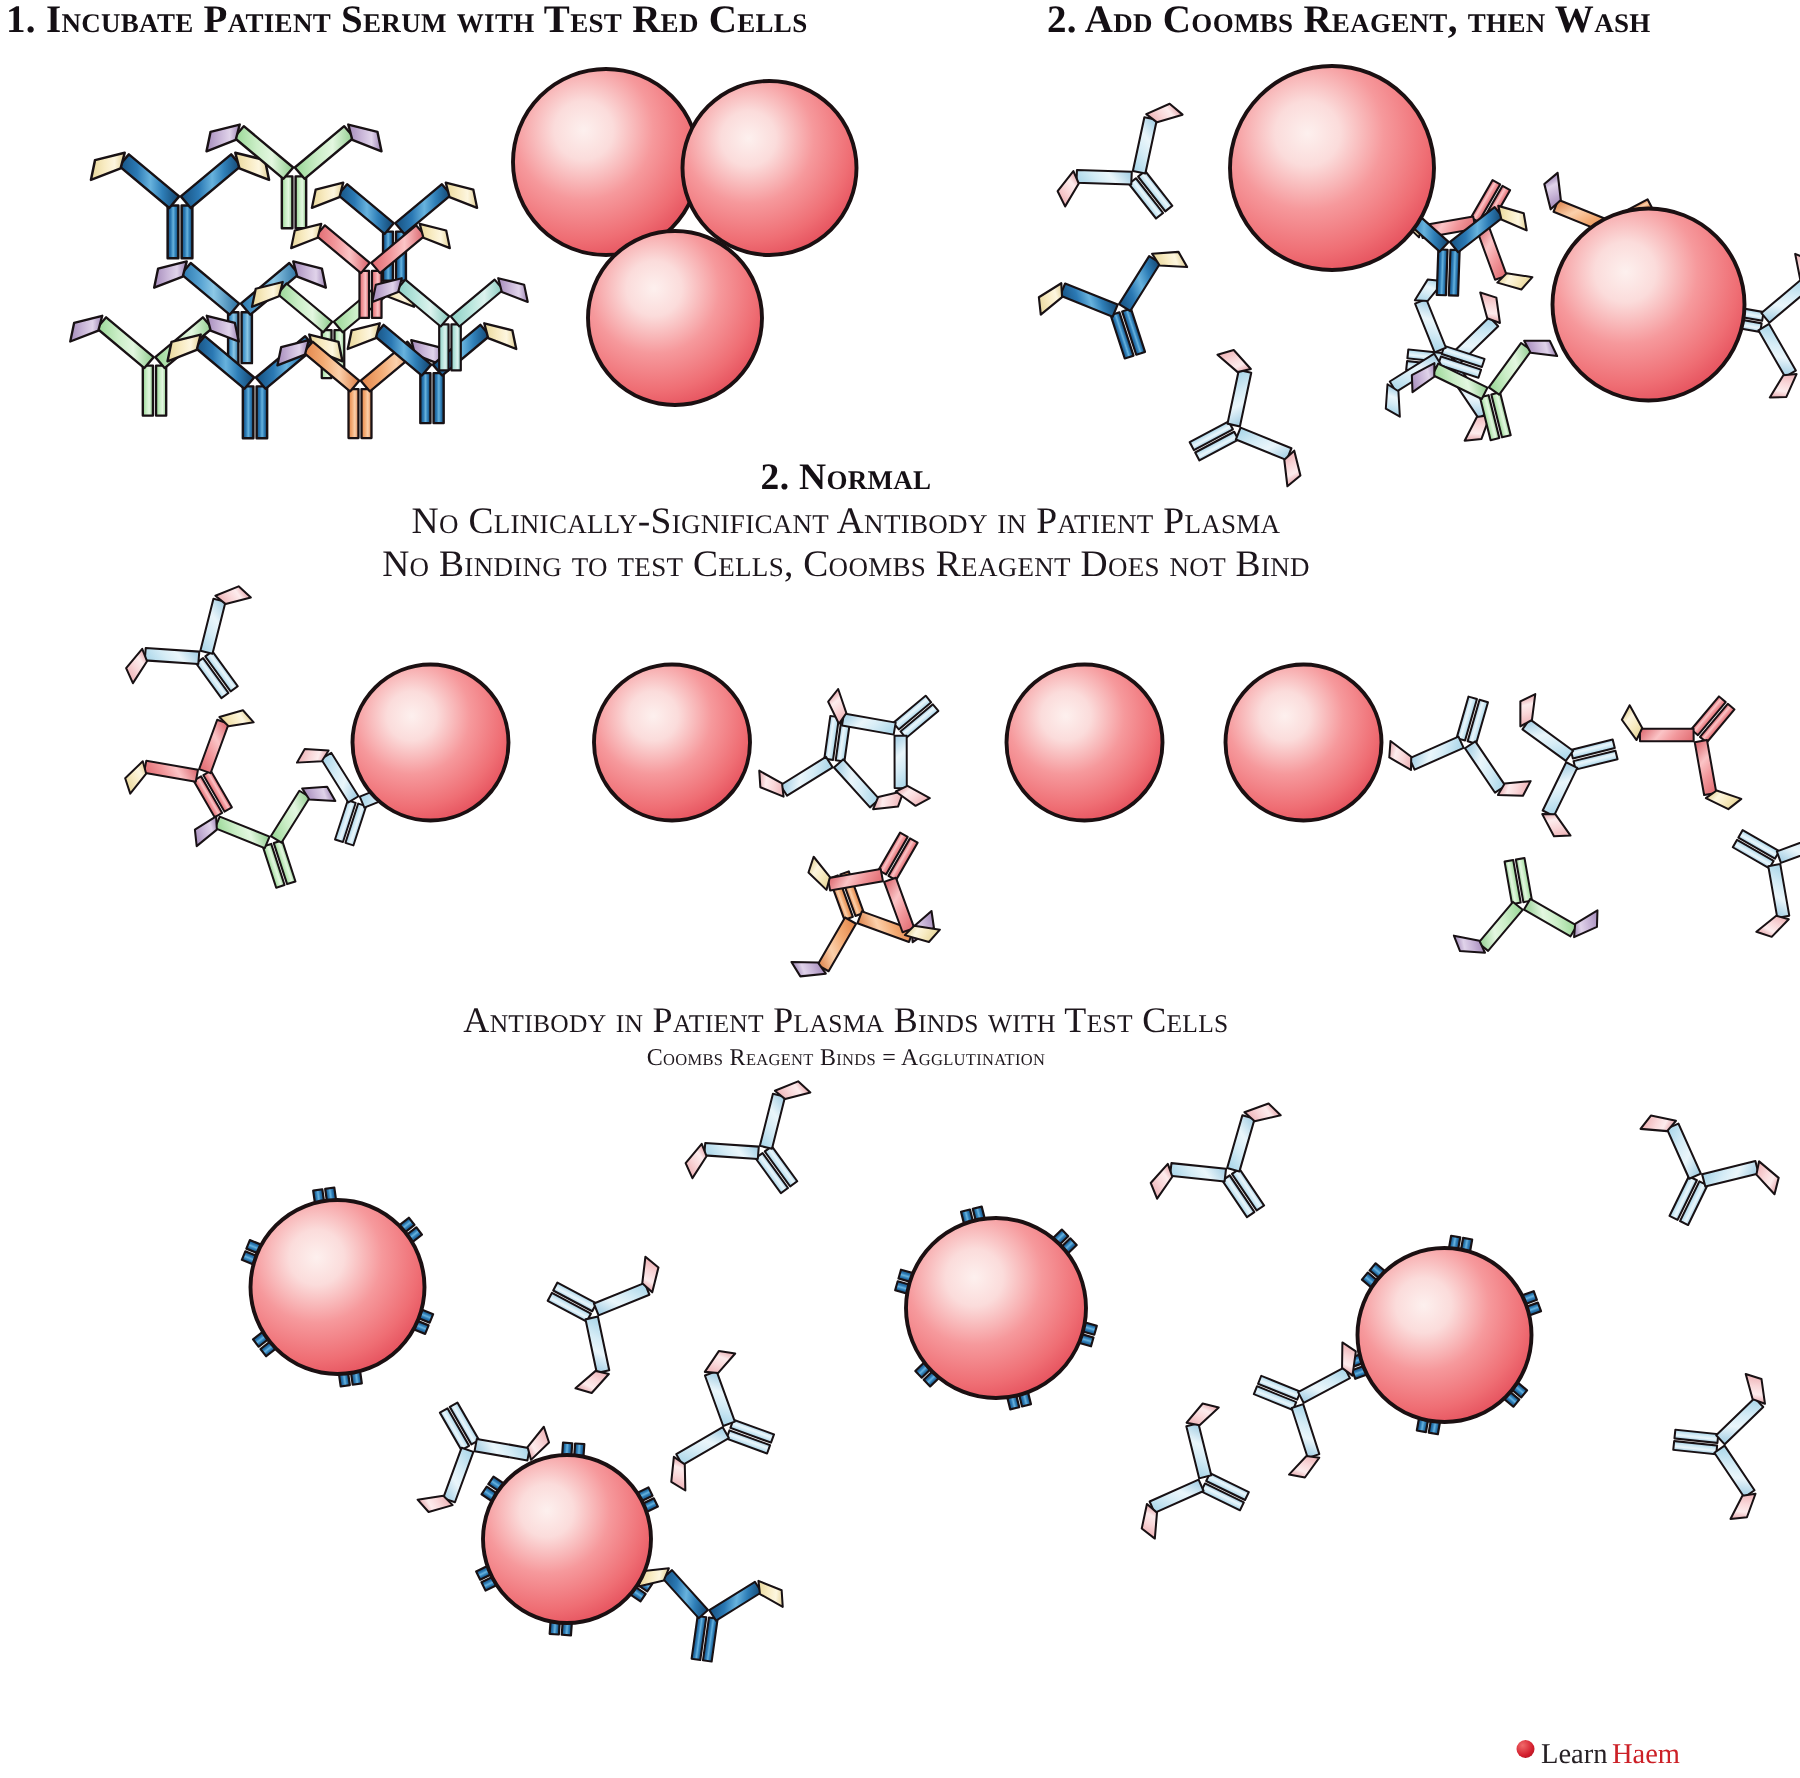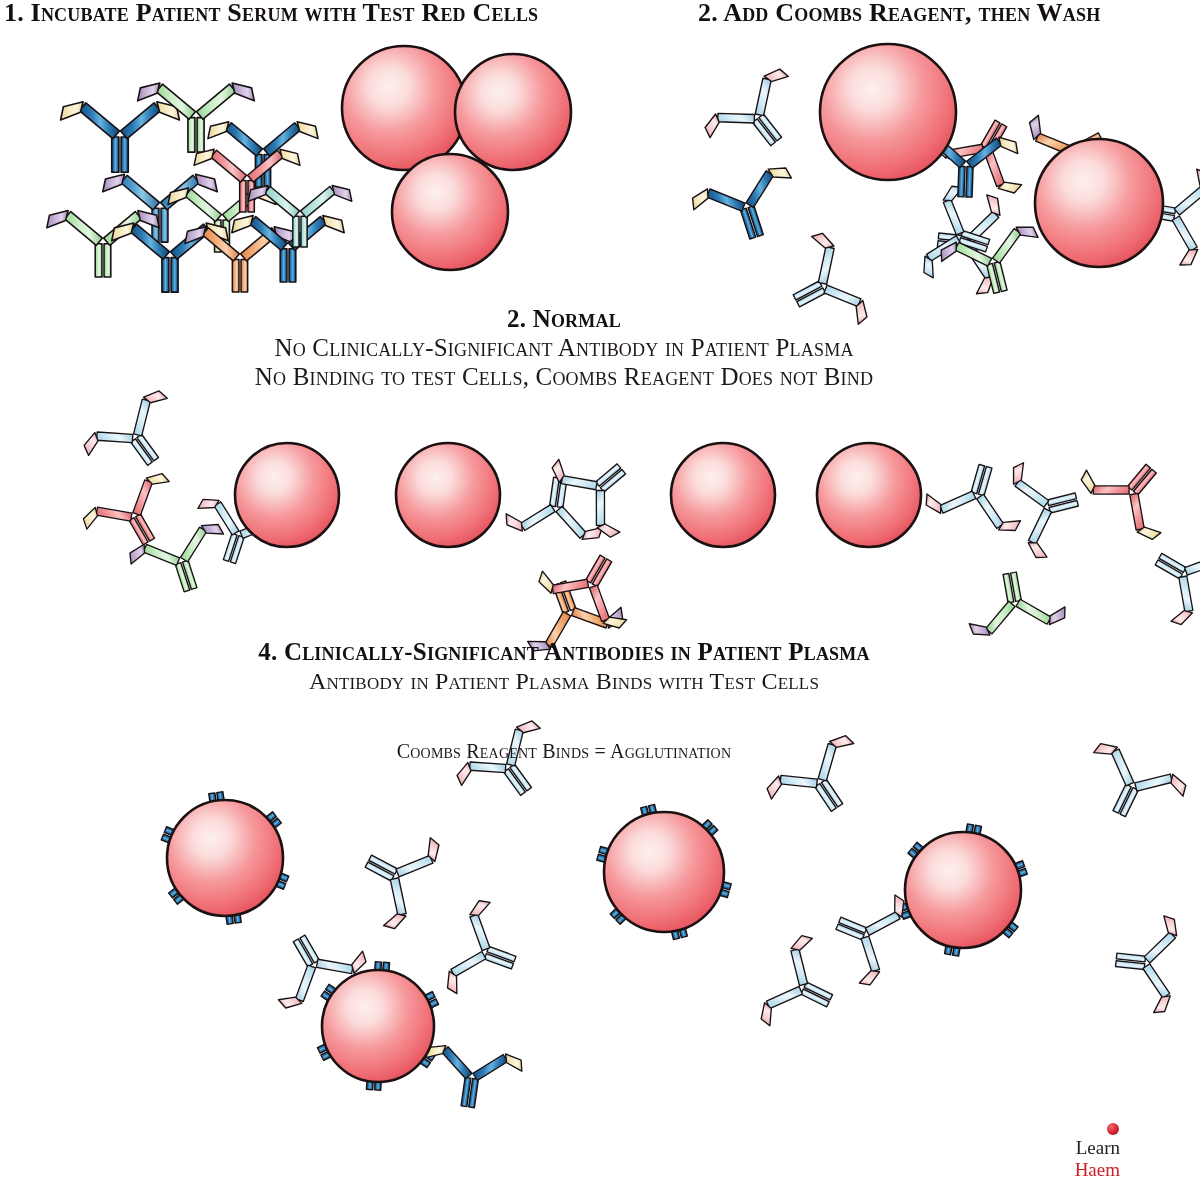--- a/index.html
+++ b/index.html
@@ -26,31 +26,31 @@
 
   #title-1{left:4px;top:-2px;font-size:26px;}
   #title-2{left:698px;top:-2px;font-size:26px;}
 
   #title-3{left:0;right:0;top:305px;font-size:25px;text-align:center;}
   #sub-3a{left:0;right:0;top:334px;font-size:25px;text-align:center;}
   #sub-3b{left:0;right:0;top:363px;font-size:25px;text-align:center;}
 
   #title-4{left:0;right:0;top:638px;font-size:25px;text-align:center;}
   #sub-4a{left:0;right:0;top:668px;font-size:24px;text-align:center;}
-  #sub-4b{left:0;right:0;top:697px;font-size:20px;text-align:center;margin-top:43px;}
+  #sub-4b{left:0;right:0;top:697px;font-size:16px;text-align:center;}
 
   
   #art{position:absolute;left:0;top:0;width:1200px;height:1185px;}
 
   
   #logo{
     position:absolute;right:8px;bottom:6px;
-    display:flex;align-items:flex-end;gap:3px;
+    display:flex;align-items:flex-start;gap:3px;
     font-family:"Liberation Serif","DejaVu Serif",serif;
-    font-size:19px;line-height:1;flex-direction:column;
+    font-size:19px;line-height:1;
   }
   #logo .dot{
     width:12px;height:12px;border-radius:50%;
     background:radial-gradient(circle at 34% 30%, #f06a6a 0%, #d41f2e 58%, #9c0f1c 100%);
     display:inline-block;margin-right:1px;
   }
   #logo .learn{color:#262024;font-weight:400;}
   #logo .haem{color:#cc2027;font-weight:400;}
 </style>
 </head>
@@ -720,21 +720,20 @@
       </g>
   </svg>
 
   <div class="hd" id="title-1">1. Incubate Patient Serum with Test Red Cells</div>
   <div class="hd" id="title-2">2. Add Coombs Reagent, then Wash</div>
 
   <div class="hd" id="title-3">2. Normal</div>
   <div class="hd sub" id="sub-3b">No Binding to test Cells, Coombs Reagent Does not Bind</div>
   <div class="hd sub" id="sub-3a">No Clinically-Significant Antibody in Patient Plasma</div>
 
-  <div class="hd" id="title-4">4. Clinically-Significant Antibodies in Patient Plasma</div>
   <div class="hd sub" id="sub-4a">Antibody in Patient Plasma Binds with Test Cells</div>
   <div class="hd sub" id="sub-4b">Coombs Reagent Binds = Agglutination</div>
 
   <div id="logo">
     <span class="dot"></span>
       <span class="learn">Learn</span>
       <span class="haem">Haem</span>
   </div>
 
 </div>

